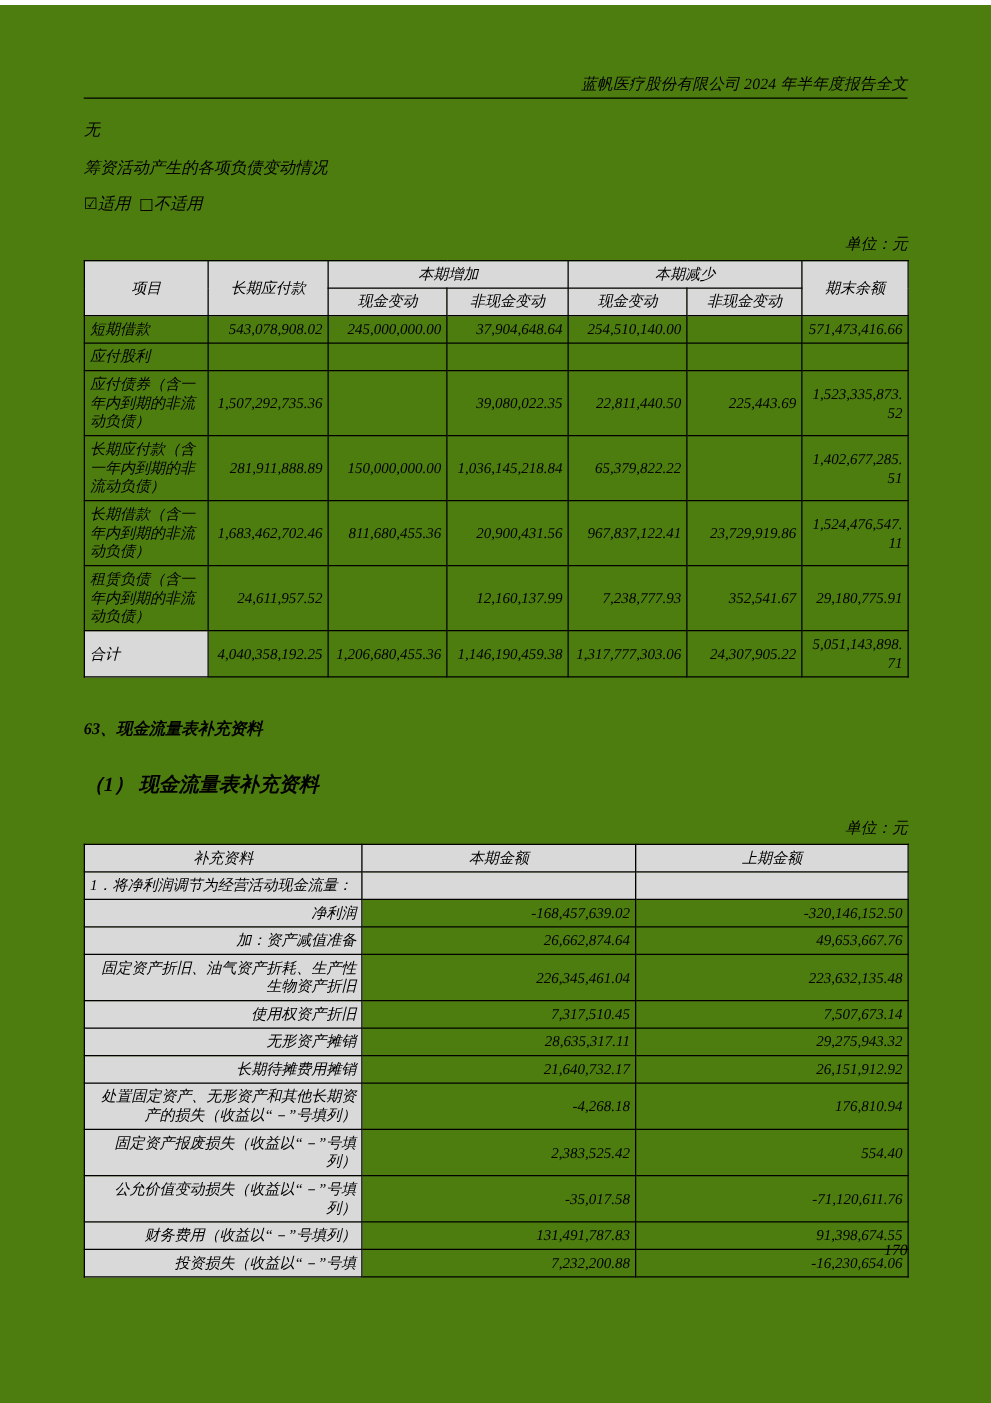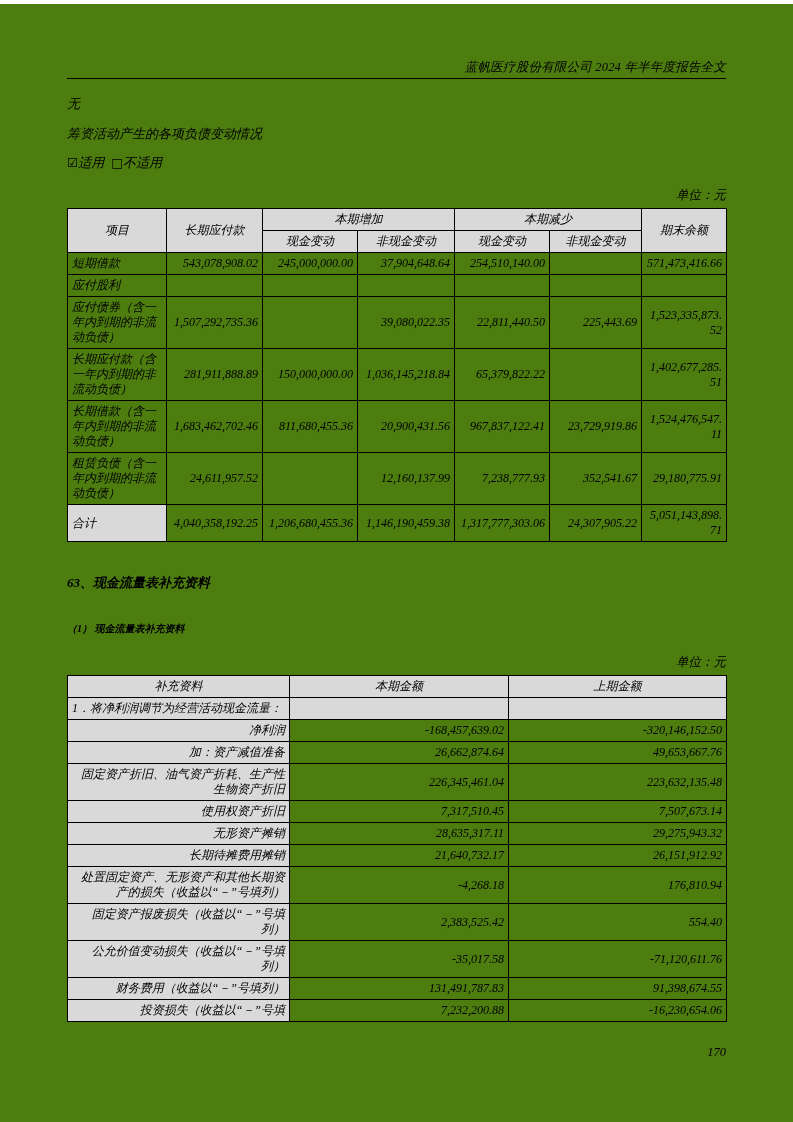--- a/index.html
+++ b/index.html
@@ -64,21 +64,21 @@
 
   
   h2.sect {
     font-size: 13px;
     font-weight: bold;
     line-height: 18px;
     margin: 0;
     padding-top: 32px;
   }
   h3.subsect {
-    font-size: 10px;
+    font-size: 16px;
     font-weight: bold;
     line-height: 18px;
     margin: 0;
     padding-top: 28px;
   }
 
   
   table.fin {
     border-collapse: collapse;
     width: 659px;
@@ -102,21 +102,21 @@
   
   .lbl-indent {
     text-align: right;
     text-indent: 0;
   }
 
   
   .pagenum {
     position: absolute;
     right: 67px;
-    top: 1040px;
+    top: 988px;
     font-size: 12.5px;
     line-height: 16px;
   }
 </style>
 </head>
 <body>
 
 <div class="page">
   <div class="content">
 

